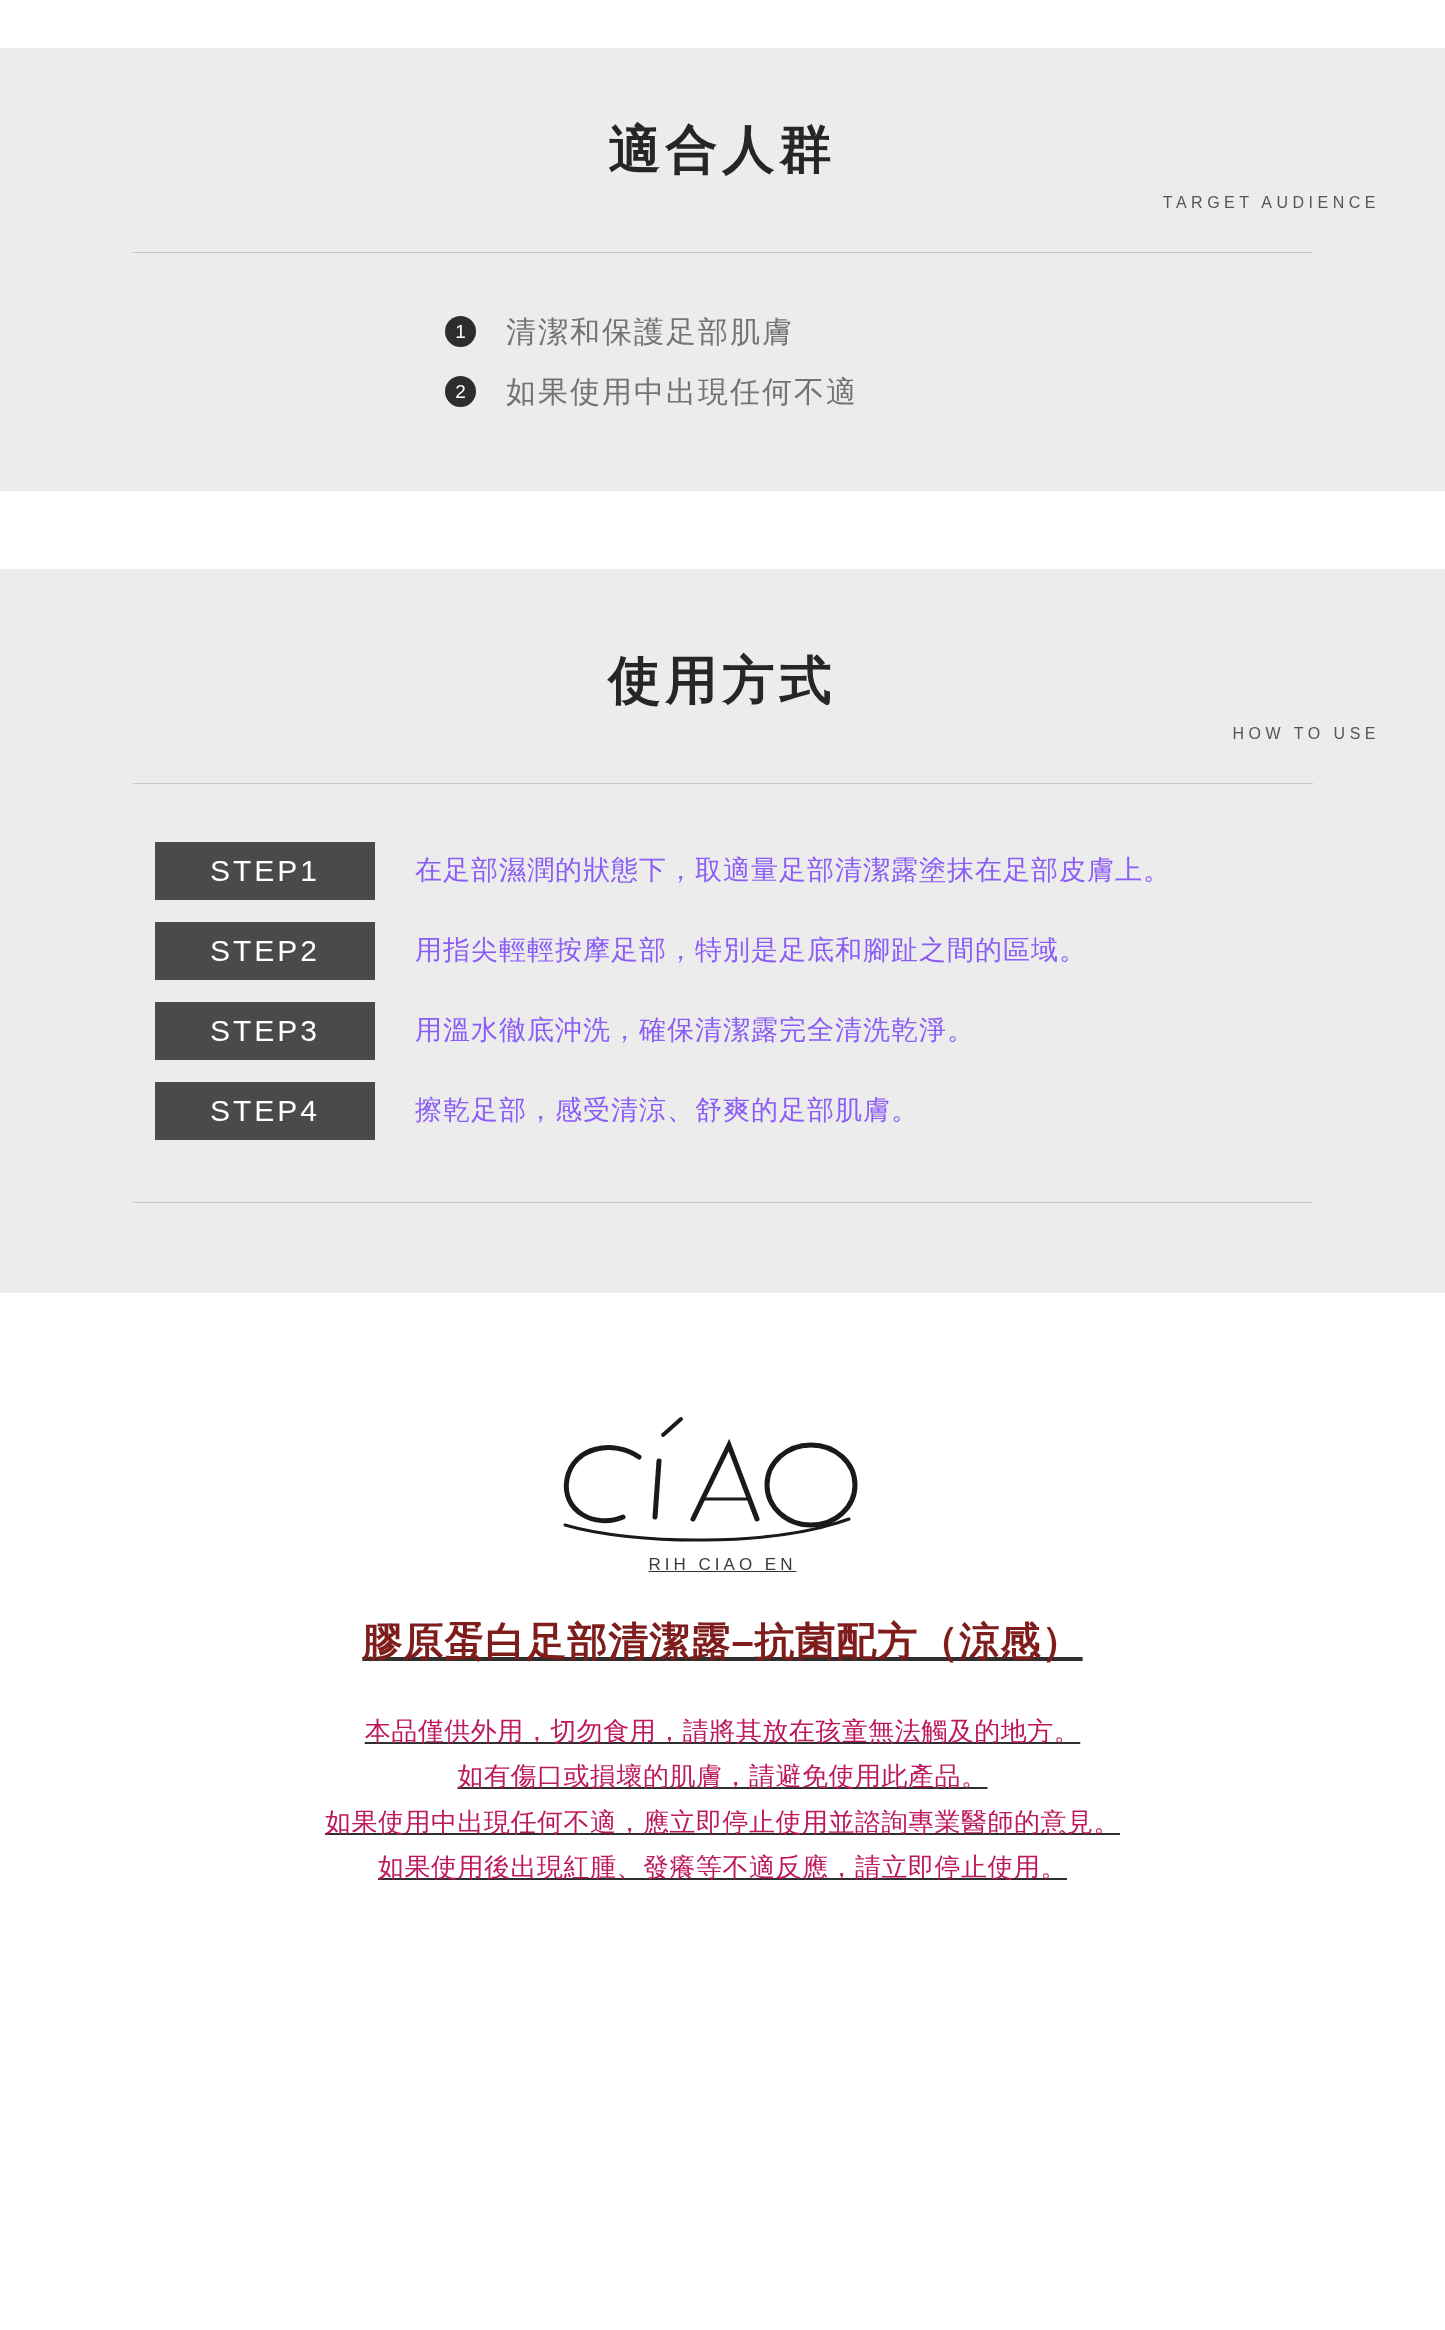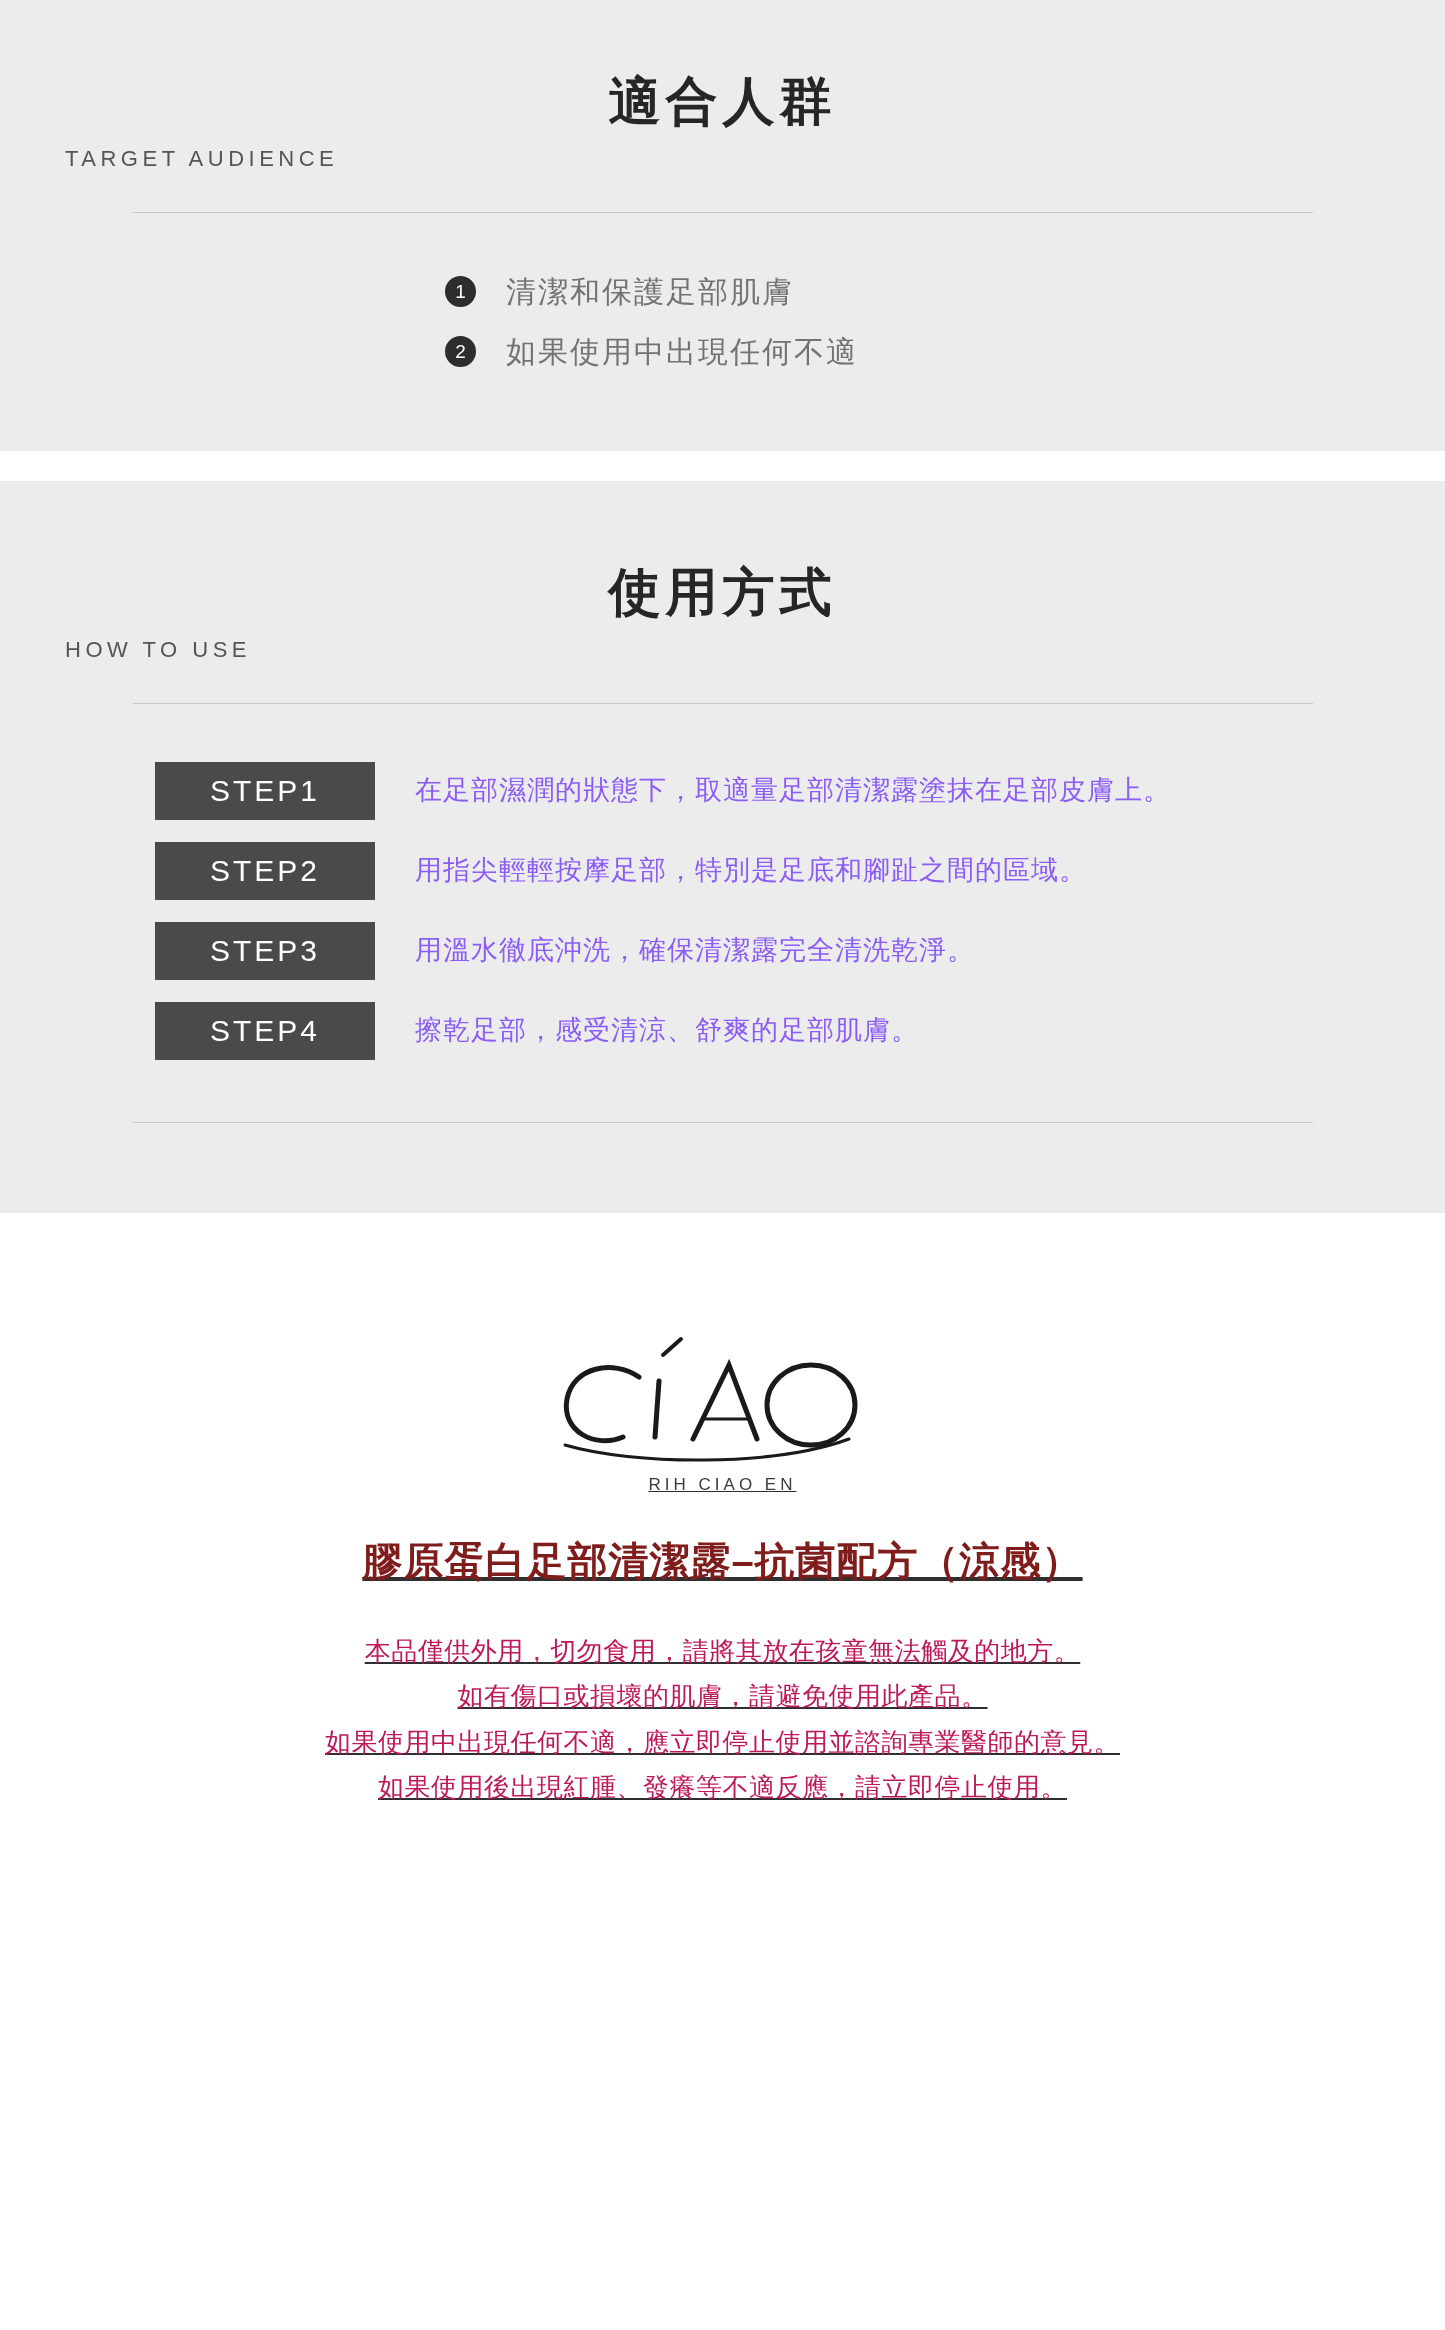--- a/index.html
+++ b/index.html
@@ -16,39 +16,40 @@
     min-height: 2330px;
     background: #ffffff;
     position: relative;
   }
 
   
   .panel {
     background: #ececec;
     width: 1445px;
     padding: 0 65px;
+    margin-top: 48px;
   }
 
   .panel-inner {
     width: 100%;
     margin: 0 auto;
   }
 
   .sec-title {
     text-align: center;
     font-size: 52px;
     font-weight: 700;
     letter-spacing: 5px;
     color: #262626;
     line-height: 1.15;
   }
 
   .sec-sub {
-    text-align: left;
-    font-size: 22px;
+    text-align: right;
+    font-size: 16px;
     letter-spacing: 4.5px;
     color: #555555;
     margin-top: 14px;
     font-weight: 400;
   }
 
   .rule {
     height: 1px;
     background: #c9c9c9;
     margin: 40px auto 0 auto;

